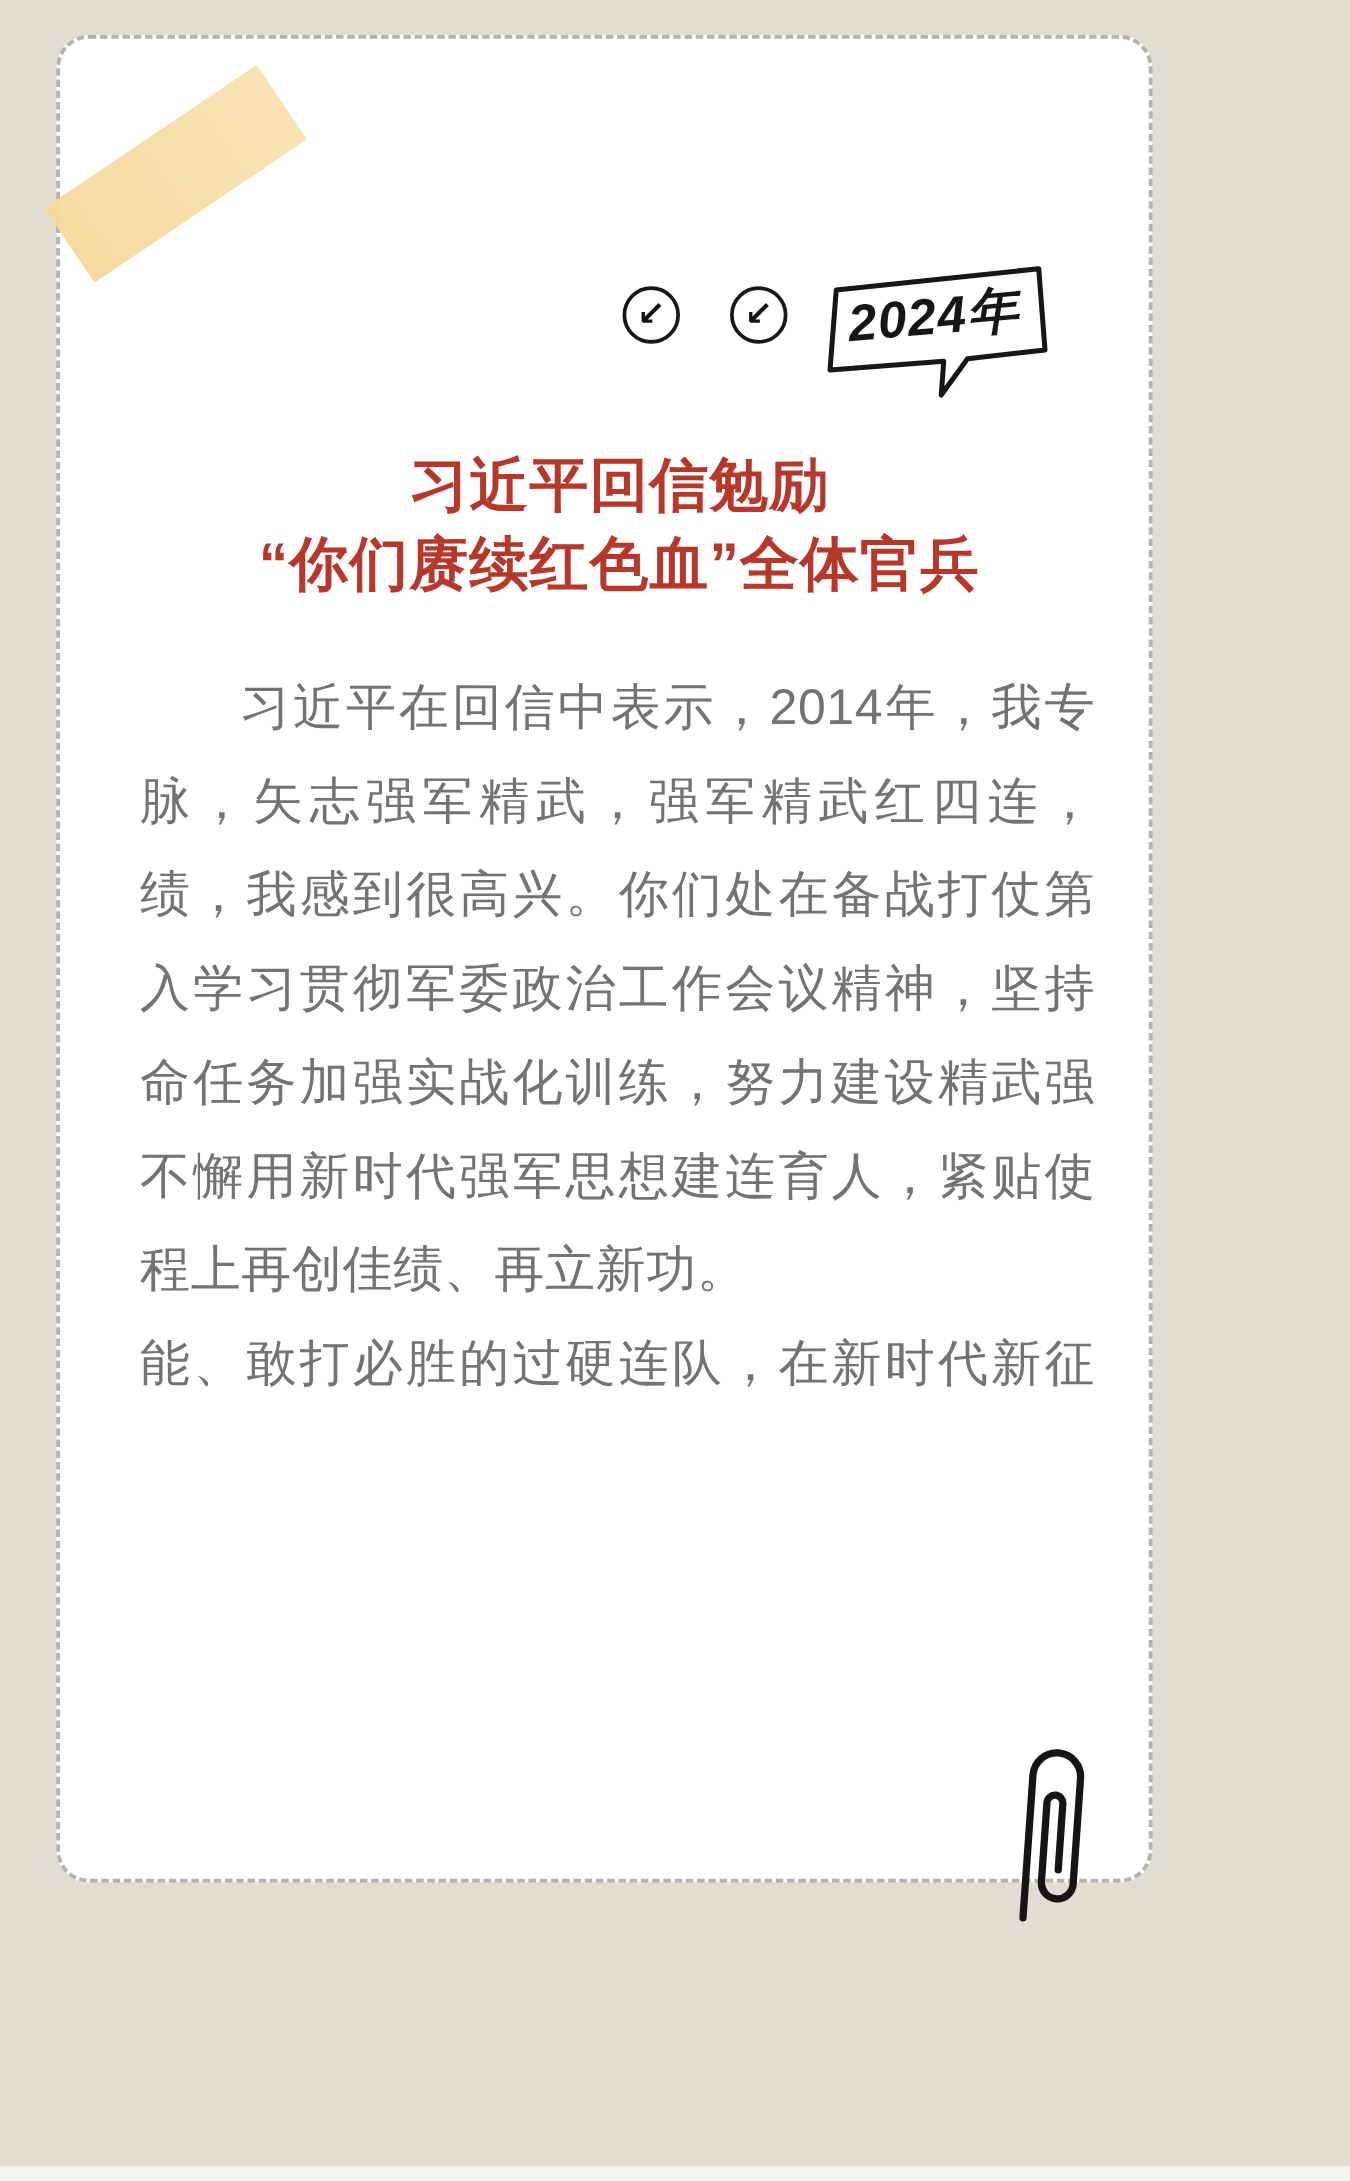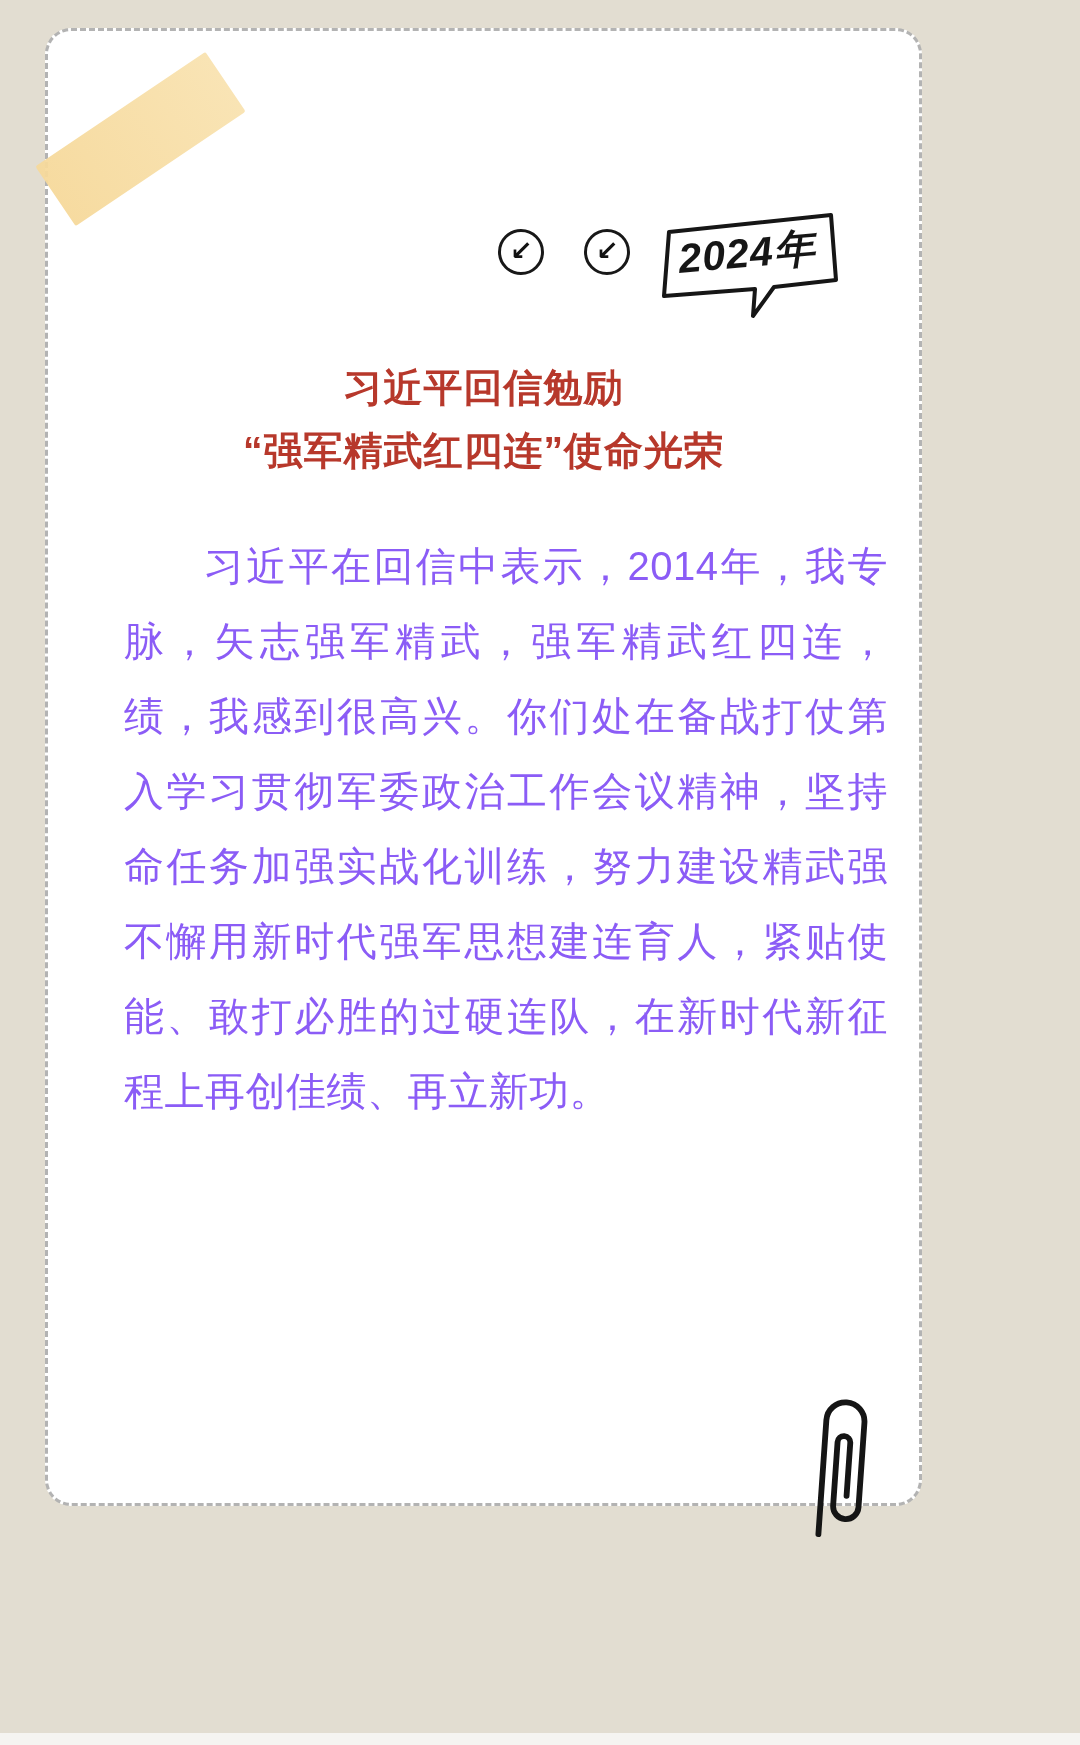--- a/index.html
+++ b/index.html
@@ -53,33 +53,33 @@
     position: absolute;
     left: 24px; top: 22px; width: 140px;
     text-align: center;
     font-size: 41px; font-weight: 700; font-style: italic;
     color: #161616;
     transform: rotate(-5deg);
     letter-spacing: 1px;
   }
   .title {
     position: absolute;
-    left: 0; top: 325px; width: 100%;
+    left: 12px; top: 325px; width: 100%;
     margin: 0;
     text-align: center;
-    font-size: 39px; line-height: 63px; font-weight: 800;
+    font-size: 47px; line-height: 63px; font-weight: 800;
     color: #b7382b;
     letter-spacing: 1px;
   }
   .title .title-line { display: block; }
   .body-text {
     position: absolute;
-    left: 76px; top: 498px;
+    left: 64px; top: 498px;
     width: 764px;
-    color: #8b5cf6;
+    color: #737373;
     font-size: 40px; line-height: 75px;
     letter-spacing: 0.5px;
   }
   .body-line { white-space: nowrap; }
   .body-line.fill { text-align: justify; text-align-last: justify; white-space: normal; }
   .body-line.indent { text-indent: 2em; }
   .paperclip {
     position: absolute;
     left: 748px; top: 1350px;
     width: 92px; height: 178px;
@@ -108,32 +108,32 @@
 
   <div class="bubble">
     <svg width="190" height="145" viewBox="0 0 190 145">
       <path d="M 16 28 L 178 11 L 183 76 L 121 83 L 100 112 L 102 85 L 11 92 Z" fill="#ffffff" stroke="#161616" stroke-width="4" stroke-linejoin="round"></path>
     </svg>
     <span class="bubble-text">2024年</span>
   </div>
 
   <h1 class="title">
     <span class="title-line">习近平回信勉励</span>
-    <span class="title-line">“强军精武红四连”使命光荣</span>
+    <span class="title-line">“你们赓续红色血”全体官兵</span>
   </h1>
 
   <div class="body-text">
     <div class="body-line fill indent">习近平在回信中表示，2014年，我专</div>
     <div class="body-line fill">脉，矢志强军精武，强军精武红四连，</div>
     <div class="body-line fill">绩，我感到很高兴。你们处在备战打仗第</div>
     <div class="body-line fill">入学习贯彻军委政治工作会议精神，坚持</div>
     <div class="body-line fill">命任务加强实战化训练，努力建设精武强</div>
     <div class="body-line fill">不懈用新时代强军思想建连育人，紧贴使</div>
+    <div class="body-line">程上再创佳绩、再立新功。</div>
     <div class="body-line fill">能、敢打必胜的过硬连队，在新时代新征</div>
-    <div class="body-line">程上再创佳绩、再立新功。</div>
   </div>
 
   <div class="paperclip">
     <svg width="92" height="178" viewBox="0 0 84 168">
       <path d="M 24 146 L 24 38 A 18 18 0 0 1 60 38 L 60 118 A 12 12 0 0 1 36 118 L 36 58 A 6 6 0 0 1 48 58 L 48 108" fill="none" stroke="#151515" stroke-width="5.5" stroke-linecap="round" stroke-linejoin="round"></path>
     </svg>
   </div>
 
 </div>
 

